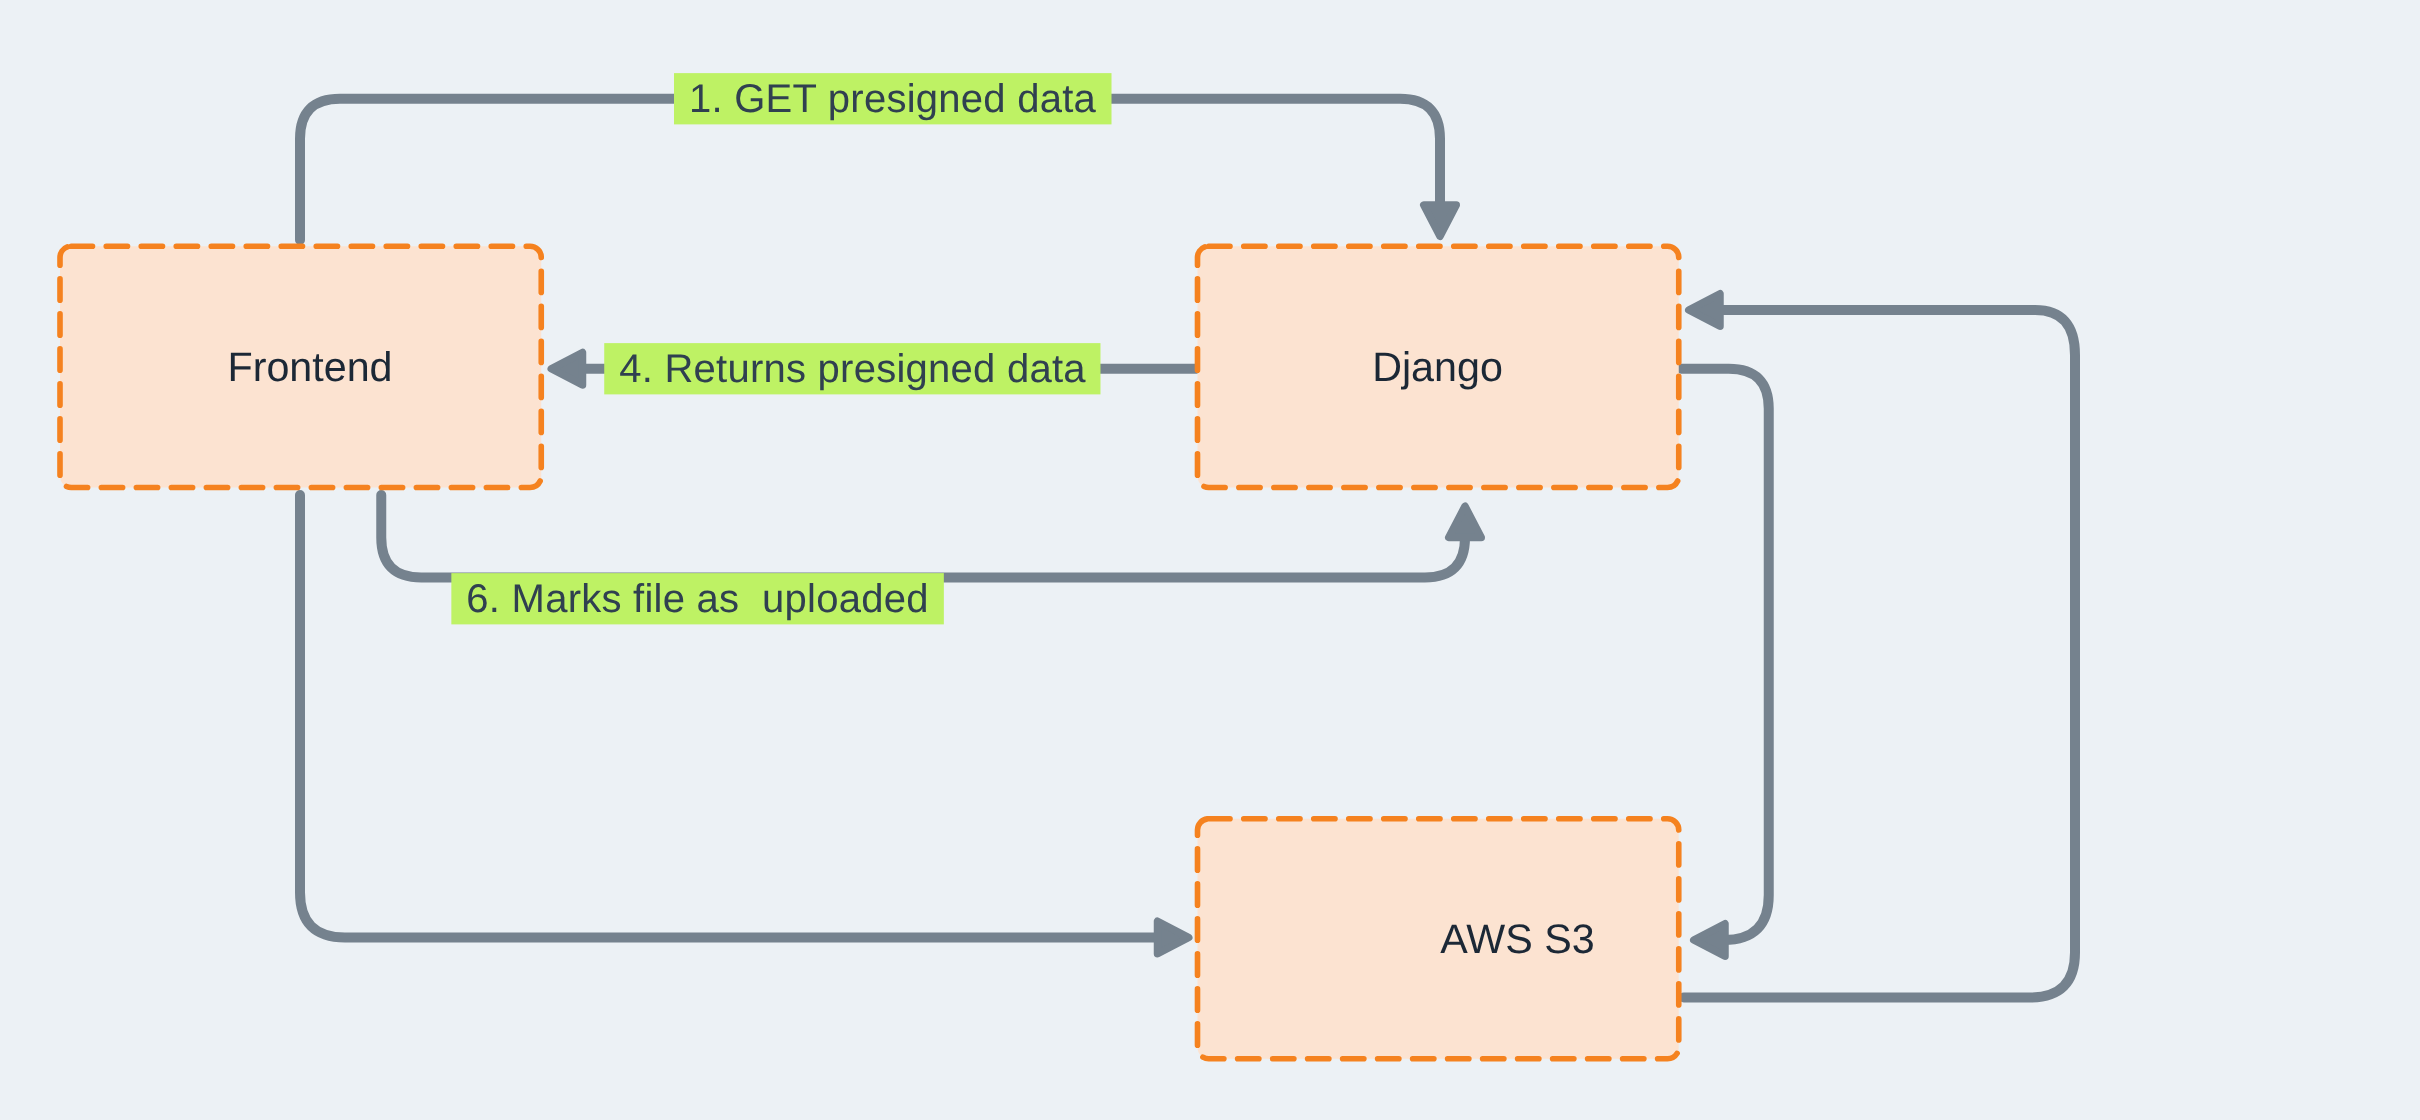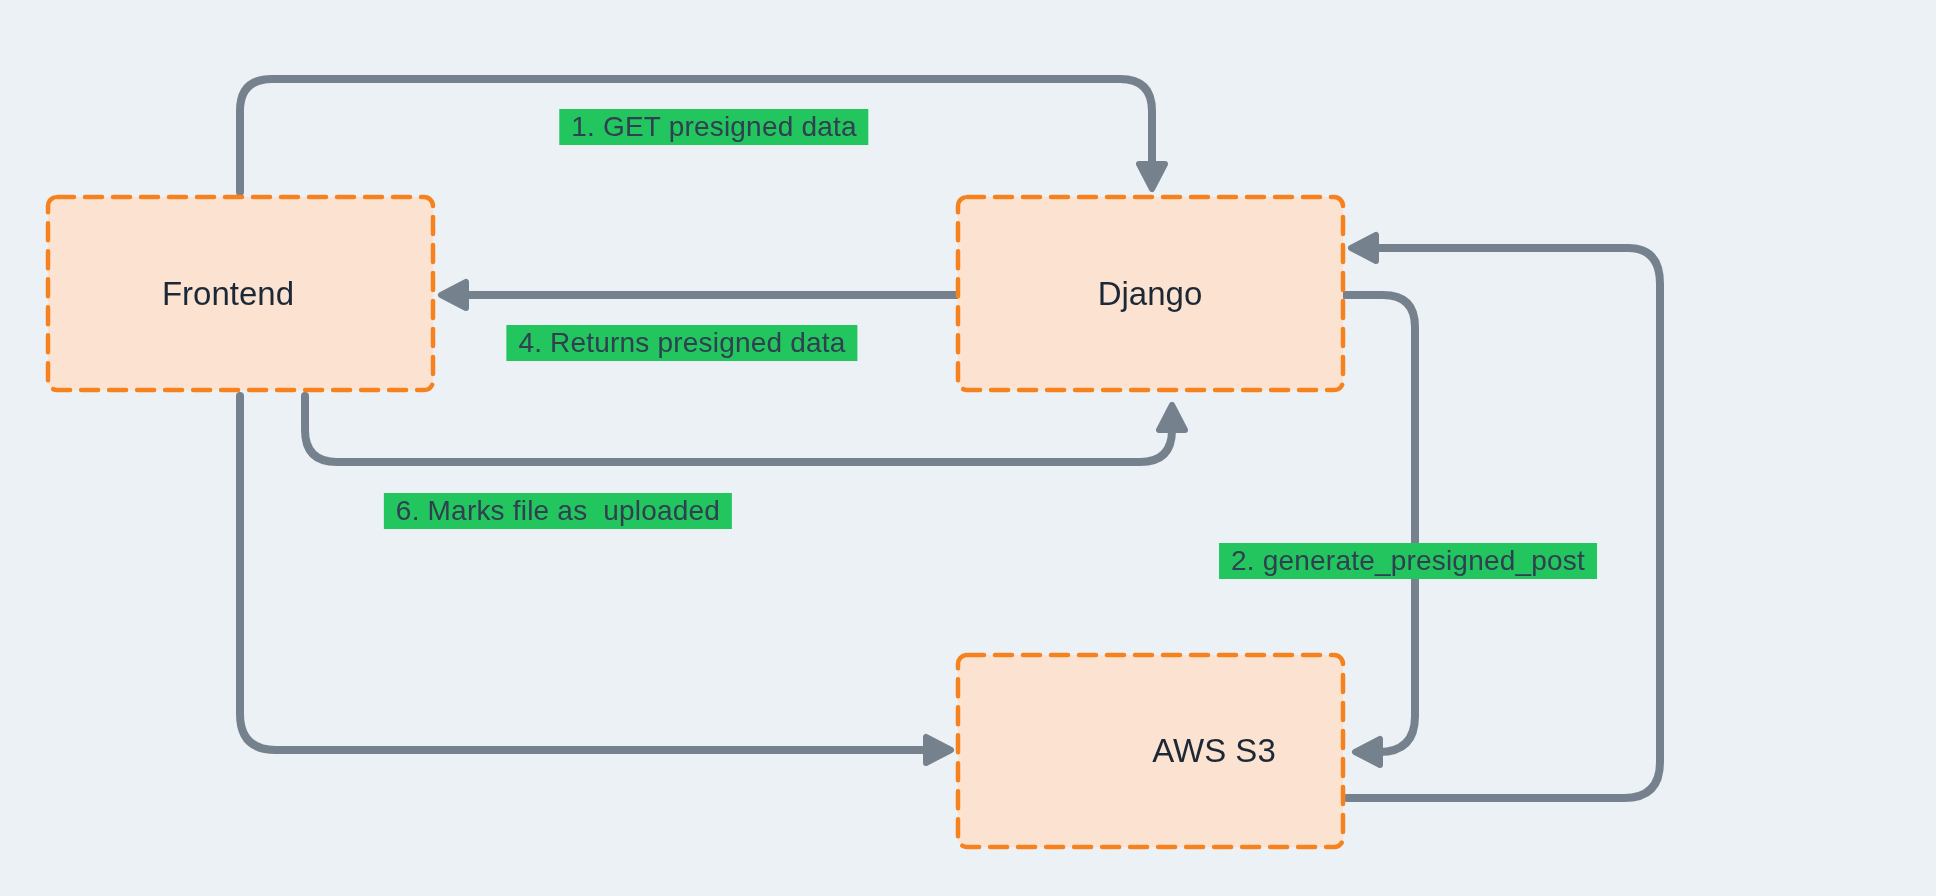--- a/index.html
+++ b/index.html
@@ -35,29 +35,28 @@
   }
   .edge-head {
     fill: #75828e;
     stroke: #75828e;
     stroke-width: 6;
     stroke-linejoin: round;
   }
   .edge-label {
     position: absolute;
     transform: translate(-50%, -50%);
-    font-size: 28px;
+    font-size: 32px;
     font-weight: 500;
     letter-spacing: 0.2px;
     color: #304050;
-    background: #22c55e;
+    background: #bef264;
     padding: 2px 12px;
     white-space: pre;
     z-index: 2;
-    margin-top: 48px;
   }
   .node-label {
     position: absolute;
     transform: translate(-50%, -50%);
     font-size: 33px;
     font-weight: 400;
     color: #1c2836;
     white-space: pre;
     z-index: 3;
   }
@@ -85,22 +84,21 @@
     <polygon class="edge-head" points="1380,739 1380,765 1355,752"></polygon>
 
     <path class="edge" d="M 1347 798 H 1624 Q 1660 798 1660 762 V 284 Q 1660 248 1628 248 H 1378"></path>
     <polygon class="edge-head" points="1376,235 1376,261 1351,248"></polygon>
 
     <rect class="node-rect" x="48" y="197" width="385" height="193" rx="9"></rect>
     <rect class="node-rect" x="958" y="197" width="385" height="193" rx="9"></rect>
     <rect class="node-rect" x="958" y="655" width="385" height="192" rx="9"></rect>
   </svg>
 
-  <div class="node-label" style="left:228px; top:294px">Frontend</div>
+  <div class="node-label" style="left:248px; top:294px">Frontend</div>
   <div class="node-label" style="left:1150px; top:294px">Django</div>
   <div class="node-label" style="left:1214px; top:751px">AWS S3</div>
 
   <div class="edge-label" style="left:714px; top:79px">1. GET presigned data</div>
-  <div class="edge-label" style="left:1408px; top:513px">2. generate_presigned_post</div>
   <div class="edge-label" style="left:682px; top:295px">4. Returns presigned data</div>
-  <div class="edge-label" style="left:558px; top:463px">6. Marks file as  uploaded</div>
+  <div class="edge-label" style="left:558px; top:479px">6. Marks file as  uploaded</div>
 
 </div>
 
 </body></html>

